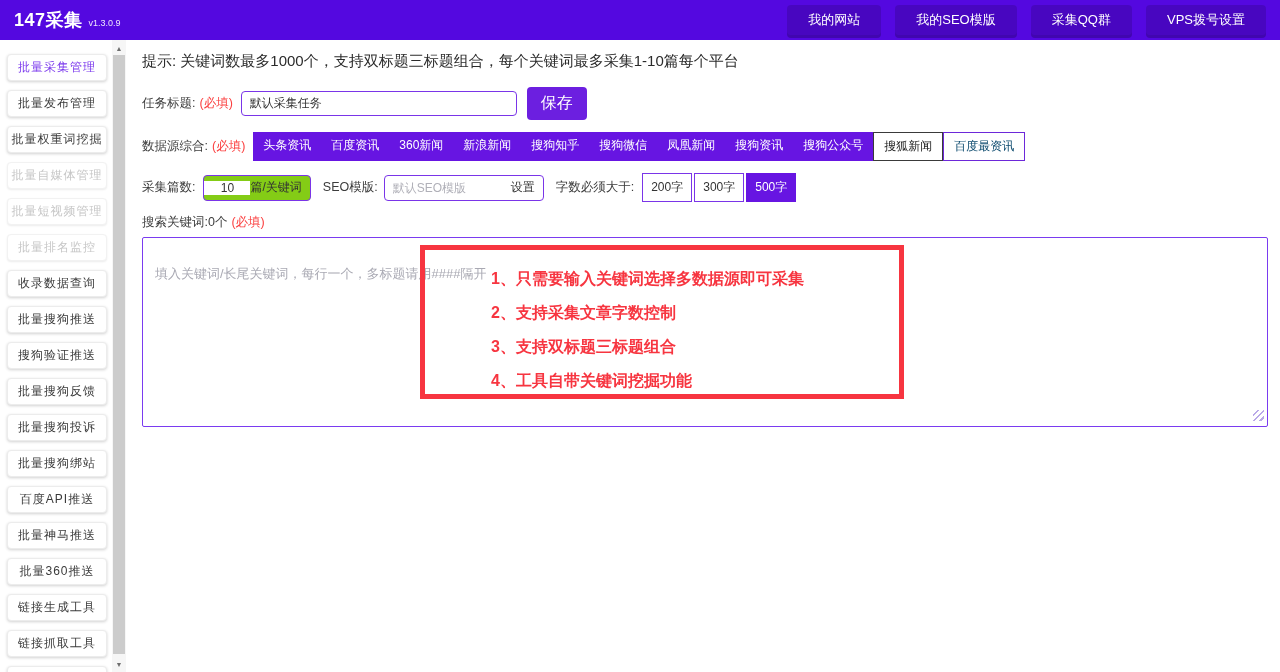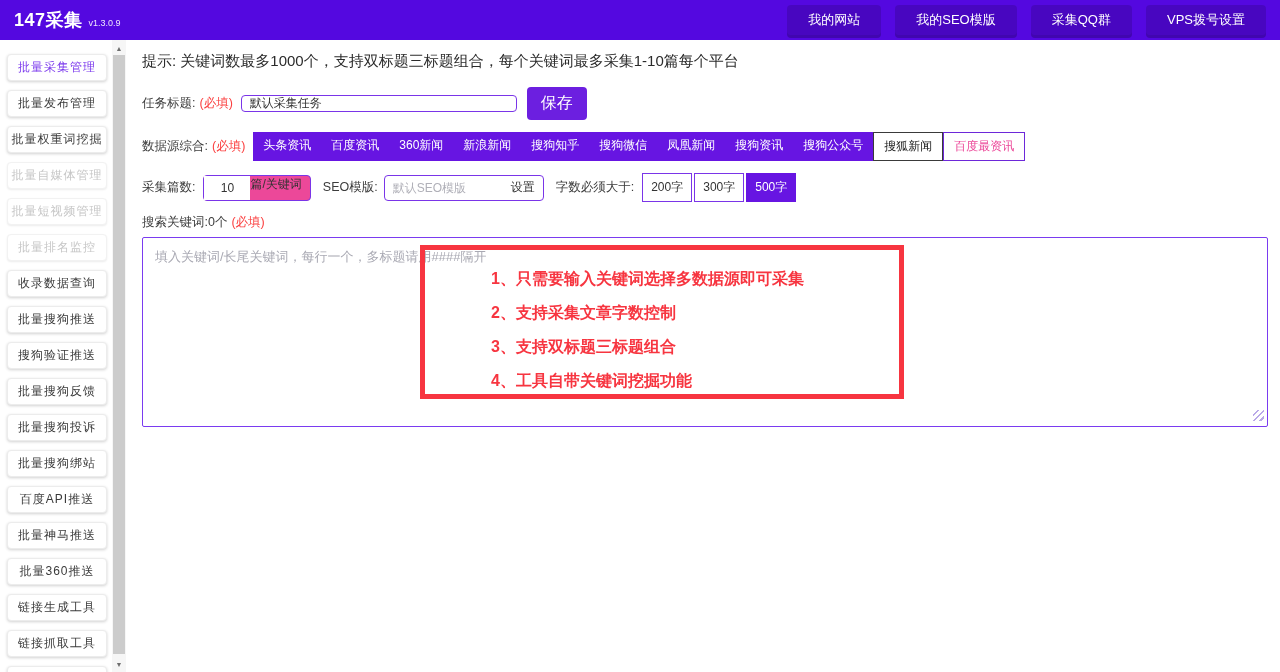--- a/index.html
+++ b/index.html
@@ -41,35 +41,35 @@
     background:#ccc; cursor:pointer; }
 
   
   .main { flex:1; padding:10px 12px 0 16px; position:relative; }
   .hint { font-size:15px; color:#2b2b2b; margin:2px 0 16px; }
   .row { display:flex; align-items:center; margin-bottom:12px; }
   .lbl { font-size:12.5px; color:#3c3c3c; white-space:nowrap; }
   .req { font-size:12.5px; color:#fb4040; margin-left:4px; white-space:nowrap; }
 
   
-  .task-input { width:276px; height:17px; border:1.5px solid #7a35e8; border-radius:4px;
+  .task-input { width:276px; height:25px; border:1.5px solid #7a35e8; border-radius:4px;
     margin-left:8px; padding:0 8px; font-size:12px; color:#333; outline:none; }
   .save-btn { margin-left:10px; background:#6c1fe0; color:#fff; border:none;
     border-radius:4px; padding:6px 14px; font-size:16px; cursor:pointer; }
 
   
   .tabs { display:flex; align-items:stretch; margin-left:8px; }
   .tab { font-size:12px; padding:5px 10px; cursor:pointer; white-space:nowrap; }
   .tab.sel { background:#6715e2; color:#fff; }
   .tab.unsel-dark { background:#fff; color:#222; border:1px solid #3a3a3a; }
-  .tab.unsel-purple { background:#fff; color:#ec4899; border:1px solid #6d28d9; }
-
-  
-  .count-box { display:flex; height:26px; border:1.5px solid #7a35e8;
-    border-radius:4px; margin-left:8px; background:#ec4899; }
+  .tab.unsel-purple { background:#fff; color:#0c4a6e; border:1px solid #6d28d9; }
+
+  
+  .count-box { display:flex; align-items:center; height:26px; border:1.5px solid #7a35e8;
+    border-radius:4px; margin-left:8px; background:#84cc16; }
   .count-input { width:46px; border:none; outline:none; text-align:center;
     font-size:12px; color:#333; }
   .count-unit { font-size:12px; color:#333; padding-right:8px; white-space:nowrap; }
   .seo-lbl { margin-left:12px; }
   .seo-box { display:flex; align-items:center; width:160px; height:26px;
     border:1.5px solid #7a35e8; border-radius:4px; margin-left:6px; background:#fff; }
   .seo-input { flex:1; min-width:0; border:none; outline:none; padding:0 8px;
     font-size:12px; color:#333; }
   .seo-input::placeholder { color:#b0b0b8; }
   .seo-action { font-size:12px; color:#333; padding-right:8px; cursor:pointer;
@@ -78,21 +78,21 @@
   .word-group { display:flex; gap:2px; margin-left:8px; }
   .word-btn { font-size:12px; padding:5px 8px; background:#fff; color:#333;
     border:1px solid #7a35e8; cursor:pointer; white-space:nowrap; }
   .word-btn.sel { background:#6715e2; border-color:#6715e2; color:#fff; }
 
   .kw-row { margin-bottom:6px; }
 
   
   .ta-wrap { position:relative; }
   .kw-textarea { display:block; width:100%; height:190px; border:1.5px solid #7a3bf0;
-    border-radius:2px; padding:10px 12px; font-size:13px; color:#333; resize:none;
+    border-radius:2px; padding:27px 12px; font-size:13px; color:#333; resize:none;
     outline:none; font-family:"Liberation Sans","DejaVu Sans",sans-serif; }
   .kw-textarea::placeholder { color:#a9a9b3; }
   .resize-grip { position:absolute; right:4px; bottom:6px; width:11px; height:11px;
     background:repeating-linear-gradient(135deg, transparent 0 3px, #b9a8e8 3px 4.5px);
     cursor:nwse-resize; }
   .red-box { position:absolute; left:278px; top:8px; width:484px; height:154px;
     border:5px solid #f73540; padding:12px 8px 0 30px; background:transparent; }
   .red-line { color:#f73540; font-size:16px; font-weight:600; line-height:34px;
     white-space:nowrap;margin-left:36px; }
 </style>

